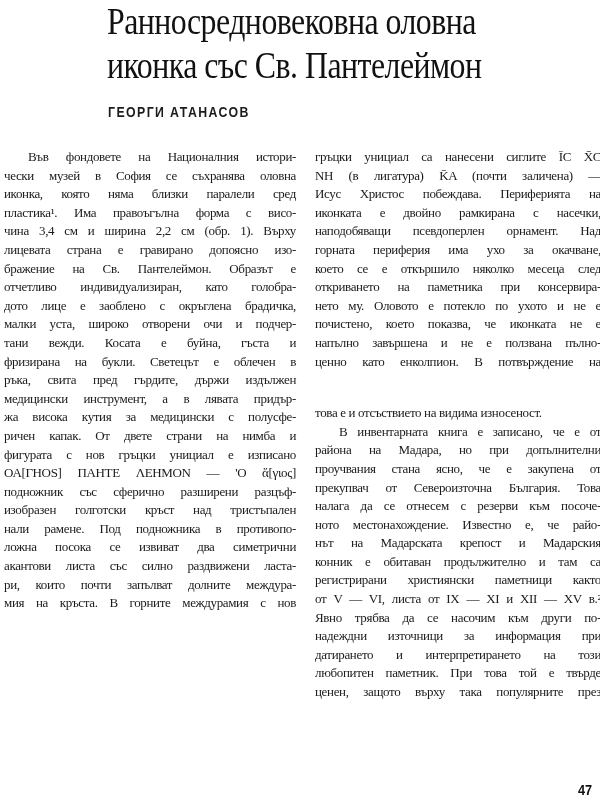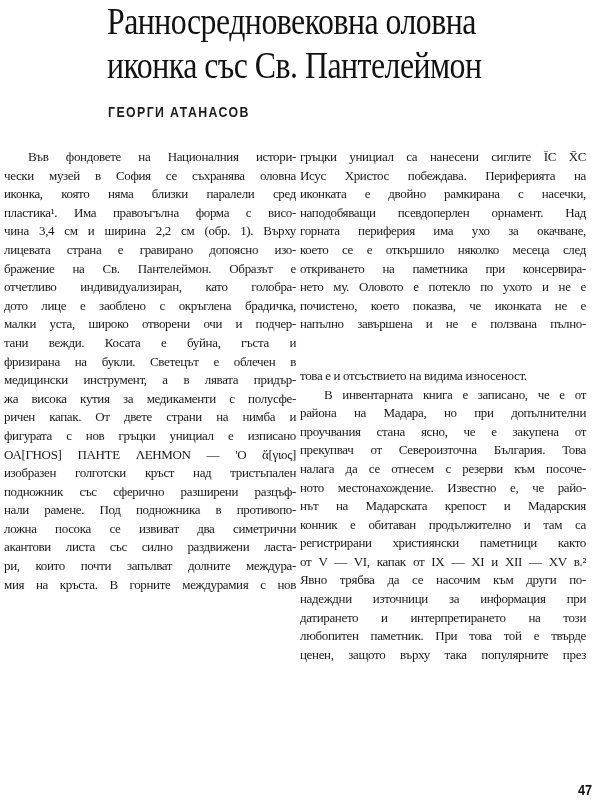--- a/index.html
+++ b/index.html
@@ -43,21 +43,21 @@
       transform-origin: left top;
       white-space: nowrap;
       color: #1c1c1c;
     }
     .column {
       position: absolute;
       top: 148px;
       width: 292px;
     }
     .col-left { left: 4px; }
-    .col-right { left: 300px; width: 286px; }
+    .col-right { left: 315px; width: 286px; }
     .tl {
       display: block;
       height: 18.6px;
       line-height: 18.6px;
       font-size: 13px;
       white-space: nowrap;
       text-align: justify;
       text-align-last: justify;
       letter-spacing: -0.35px;
       font-stretch: condensed;
@@ -92,56 +92,59 @@
   <span class="tl">иконка, която няма близки паралели сред</span>
   <span class="tl">пластика¹. Има правоъгълна форма с висо-</span>
   <span class="tl">чина 3,4 см и ширина 2,2 см (обр. 1). Върху</span>
   <span class="tl">лицевата страна е гравирано допоясно изо-</span>
   <span class="tl">бражение на Св. Пантелеймон. Образът е</span>
   <span class="tl">отчетливо индивидуализиран, като голобра-</span>
   <span class="tl">дото лице е заоблено с окръглена брадичка,</span>
   <span class="tl">малки уста, широко отворени очи и подчер-</span>
   <span class="tl">тани вежди. Косата е буйна, гъста и</span>
   <span class="tl">фризирана на букли. Светецът е облечен в</span>
+  <span class="tl">ръка, свита пред гърдите, държи издължен</span>
   <span class="tl">медицински инструмент, а в лявата придър-</span>
-  <span class="tl">жа висока кутия за медикаменти с полусфе-</span>
+  <span class="tl">жа висока кутия за медицински с полусфе-</span>
   <span class="tl">ричен капак. От двете страни на нимба и</span>
   <span class="tl">фигурата с нов гръцки унициал е изписано</span>
   <span class="tl">ОА[ГНОS] ПАНТЕ ΛЕНМОN — 'О ἅ[γιος]</span>
+  <span class="tl">подножник със сферично разширени разцъф-</span>
   <span class="tl">изобразен голготски кръст над тристъпален</span>
-  <span class="tl">подножник със сферично разширени разцъф-</span>
   <span class="tl">нали рамене. Под подножника в противопо-</span>
   <span class="tl">ложна посока се извиват два симетрични</span>
   <span class="tl">акантови листа със силно раздвижени ласта-</span>
   <span class="tl">ри, които почти запълват долните междура-</span>
   <span class="tl">мия на кръста. В горните междурамия с нов</span>
 </div>
 
 <div class="column col-right">
   <span class="tl">гръцки унициал са нанесени сиглите ĪC X̄C</span>
+  <span class="tl">NH (в лигатура) K̄A (почти заличена) —</span>
   <span class="tl">Исус Христос побеждава. Периферията на</span>
   <span class="tl">иконката е двойно рамкирана с насечки,</span>
   <span class="tl">наподобяващи псевдоперлен орнамент. Над</span>
   <span class="tl">горната периферия има ухо за окачване,</span>
   <span class="tl">което се е откършило няколко месеца след</span>
   <span class="tl">откриването на паметника при консервира-</span>
   <span class="tl">нето му. Оловото е потекло по ухото и не е</span>
   <span class="tl">почистено, което показва, че иконката не е</span>
   <span class="tl">напълно завършена и не е ползвана пълно-</span>
+  <span class="tl">ценно като енколпион. В потвърждение на</span>
   <span class="tl last">това е и отсъствието на видима износеност.</span>
   <span class="tl indent">В инвентарната книга е записано, че е от</span>
   <span class="tl">района на Мадара, но при допълнителни</span>
   <span class="tl">проучвания стана ясно, че е закупена от</span>
   <span class="tl">прекупвач от Североизточна България. Това</span>
   <span class="tl">налага да се отнесем с резерви към посоче-</span>
   <span class="tl">ното местонахождение. Известно е, че райо-</span>
   <span class="tl">нът на Мадарската крепост и Мадарския</span>
   <span class="tl">конник е обитаван продължително и там са</span>
   <span class="tl">регистрирани християнски паметници както</span>
-  <span class="tl">от V — VI, капак от IX — XI и XII — XV в.²</span>
+  <span class="tl">от V — VI, листа от IX — XI и XII — XV в.²</span>
   <span class="tl">Явно трябва да се насочим към други по-</span>
   <span class="tl">надеждни източници за информация при</span>
   <span class="tl">датирането и интерпретирането на този</span>
   <span class="tl">любопитен паметник. При това той е твърде</span>
   <span class="tl">ценен, защото върху така популярните през</span>
 </div>
 
 <div class="page-number">47</div>
 
 </body></html>

